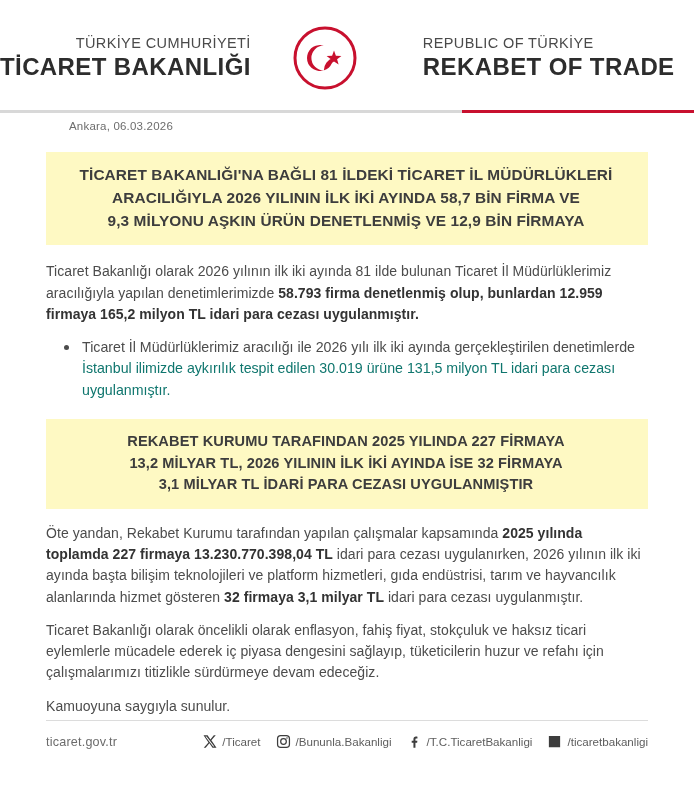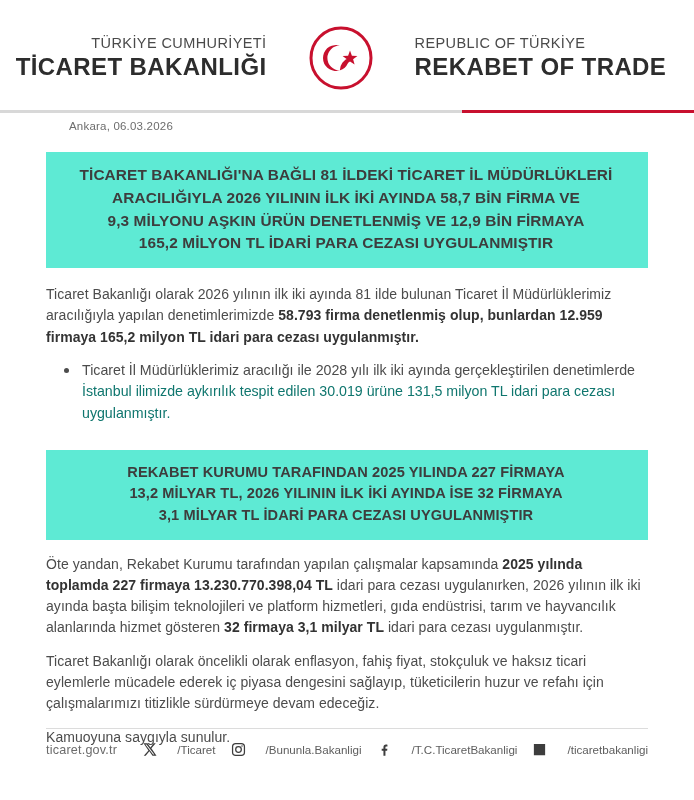--- a/index.html
+++ b/index.html
@@ -20,33 +20,33 @@
     width: 694px;
     height: 800px;
     background: #fff;
     padding: 0;
   }
 
   
   .header {
     display: flex;
     align-items: center;
-    justify-content: center;
     padding: 26px 12px 14px 0;
     gap: 16px;
   }
   .header-left {
     text-align: right;
     padding-right: 26px;
     line-height: 1.26;
   }
   .header-right {
     text-align: left;
     padding-left: 26px;
     line-height: 1.26;
+    margin-left: 24px;
   }
   .h-line1 {
     font-size: 14.5px;
     letter-spacing: 0.4px;
     color: #4a4a4a;
     font-weight: 400;
   }
   .h-line2 {
     font-size: 24px;
     letter-spacing: 0.4px;
@@ -91,36 +91,36 @@
     color: #6d6d6d;
     letter-spacing: 0.2px;
   }
 
   
   .content {
     padding: 0 46px;
   }
 
   .callout {
-    background: #5eead4;
+    background: #fef9c3;
     padding: 12px 16px 13px 14px;
     text-align: center;
     margin: 8px 0 16px 0;
   }
   .callout p {
     margin: 0;
     font-size: 15.4px;
     font-weight: 700;
     color: #3d3d3d;
     line-height: 1.48;
     letter-spacing: 0.1px;
   }
 
   .callout.second {
-    margin: 26px 0 14px 0;
+    margin: 18px 0 14px 0;
   }
   .callout.second p {
     font-size: 14.6px;
   }
 
   .para {
     font-size: 14px;
     line-height: 1.52;
     color: #4c4c4c;
     margin: 0 0 12px 0;
@@ -152,21 +152,21 @@
     background: #4c4c4c;
   }
   ul.bullets li b { font-weight: 400; color: #0f766e; }
 
   
   .footer {
     position: absolute;
     left: 0;
     right: 0;
     bottom: 0;
-    height: 72px;
+    height: 80px;
   }
   .footer-rule {
     position: absolute;
     left: 46px;
     right: 46px;
     top: 0;
     height: 1px;
     background: #dcdcdc;
   }
   .footer-inner {
@@ -184,21 +184,21 @@
   }
   .socials {
     margin-left: auto;
     display: flex;
     align-items: center;
     gap: 15px;
   }
   .social {
     display: flex;
     align-items: center;
-    gap: 20px;
+    gap: 5px;
   }
   .social .lbl {
     font-size: 11.6px;
     color: #5d5d5d;
   }
   .sicon {
     width: 15px;
     height: 15px;
     display: inline-block;
     color: #3d3d3d;
@@ -235,30 +235,29 @@
     <div class="date-rule-red"></div>
     <div class="date-text">Ankara, 06.03.2026</div>
   </div>
 
   <div class="content">
 
     <div class="callout">
       <p>TİCARET BAKANLIĞI'NA BAĞLI 81 İLDEKİ TİCARET İL MÜDÜRLÜKLERİ</p>
       <p>ARACILIĞIYLA 2026 YILININ İLK İKİ AYINDA 58,7 BİN FİRMA VE</p>
       <p>9,3 MİLYONU AŞKIN ÜRÜN DENETLENMİŞ VE 12,9 BİN FİRMAYA</p>
-      <p>165,2 MİLYON TL İDARİ PARA CEZASI UYGULANMIŞTIR</p>
     </div>
 
     <p class="para">
       <span>Ticaret Bakanlığı olarak 2026 yılının ilk iki ayında 81 ilde bulunan Ticaret İl Müdürlüklerimiz aracılığıyla yapılan denetimlerimizde </span><b>58.793 firma denetlenmiş olup, bunlardan 12.959 firmaya 165,2 milyon TL idari para cezası uygulanmıştır.</b><span></span>
     </p>
 
     <ul class="bullets">
       <li>
-        <span>Ticaret İl Müdürlüklerimiz aracılığı ile 2028 yılı ilk iki ayında gerçekleştirilen denetimlerde </span><b>İstanbul ilimizde aykırılık tespit edilen 30.019 ürüne 131,5 milyon TL idari para cezası uygulanmıştır.</b><span></span>
+        <span>Ticaret İl Müdürlüklerimiz aracılığı ile 2026 yılı ilk iki ayında gerçekleştirilen denetimlerde </span><b>İstanbul ilimizde aykırılık tespit edilen 30.019 ürüne 131,5 milyon TL idari para cezası uygulanmıştır.</b><span></span>
       </li>
     </ul>
 
     <div class="callout second">
       <p>REKABET KURUMU TARAFINDAN 2025 YILINDA 227 FİRMAYA</p>
       <p>13,2 MİLYAR TL, 2026 YILININ İLK İKİ AYINDA İSE 32 FİRMAYA</p>
       <p>3,1 MİLYAR TL İDARİ PARA CEZASI UYGULANMIŞTIR</p>
     </div>
 
     <p class="para">

